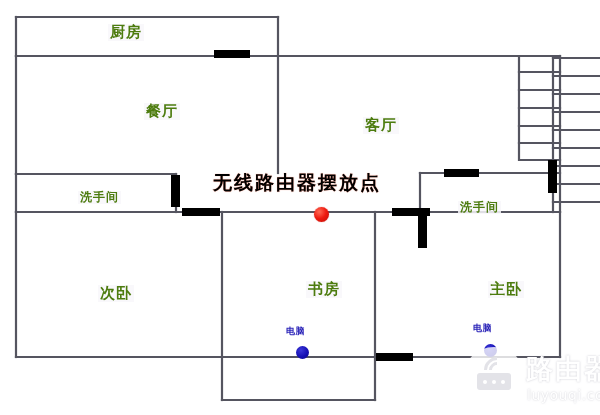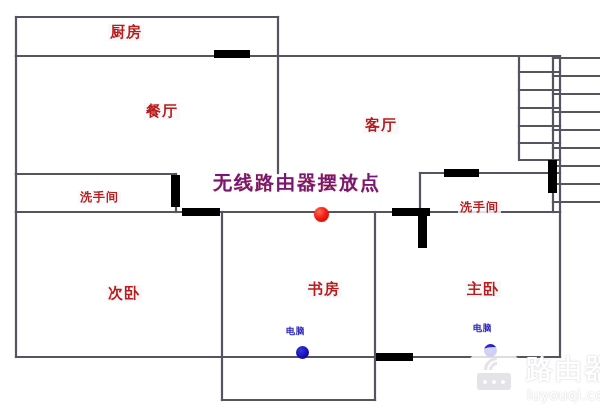--- a/index.html
+++ b/index.html
@@ -9,21 +9,21 @@
     background:#ffffff;
     font-family:"DejaVu Sans","Liberation Sans",sans-serif;
     overflow:hidden;
     position:relative;
   }
   #plan{
     position:absolute;left:0;top:0;width:600px;height:415px;
   }
   .lbl{
     position:absolute;
-    color:#b91c1c;
+    color:#4d7c0f;
     font-weight:bold;
     font-family:"DejaVu Sans","Liberation Sans",sans-serif;
     white-space:nowrap;
     letter-spacing:1px;
     background:rgba(248,247,250,0.85);
     padding:0 2px;
     line-height:1.1;
   }
   .room-lbl{font-size:15px;}
   .bath-lbl{font-size:12px;}
@@ -31,21 +31,21 @@
     position:absolute;
     color:#2a23b8;
     font-size:9px;
     font-weight:bold;
     white-space:nowrap;
     letter-spacing:0.5px;
     font-family:Liberation Serif, serif;
   }
   .router-note{
     position:absolute;
-    color:#701a75;
+    color:#000000;
     font-size:19px;
     font-weight:bold;
     letter-spacing:2px;
     white-space:nowrap;
     font-family:"DejaVu Sans","Liberation Sans",sans-serif;
     text-shadow:0 0 1px rgba(255,120,90,0.9);
   }
   .dot{
     position:absolute;border-radius:50%;
   }
@@ -176,23 +176,23 @@
     <rect x="548" y="160" width="9" height="33"></rect>
     <rect x="376" y="353" width="37" height="8"></rect>
   </g>
 </svg>
 
 <div class="lbl room-lbl" style="left:108px;top:24px;">厨房</div>
 <div class="lbl room-lbl" style="left:120px;top:103px;margin-left:24px;">餐厅</div>
 <div class="lbl room-lbl" style="left:363px;top:117px;text-align:center;">客厅</div>
 <div class="lbl bath-lbl" style="left:78px;top:191px;">洗手间</div>
 <div class="lbl bath-lbl" style="left:458px;top:201px;">洗手间</div>
-<div class="lbl room-lbl" style="left:106px;top:285px;">次卧</div>
+<div class="lbl room-lbl" style="left:98px;top:285px;">次卧</div>
 <div class="lbl room-lbl" style="left:306px;top:281px;text-align:right;">书房</div>
-<div class="lbl room-lbl" style="left:465px;top:281px;">主卧</div>
+<div class="lbl room-lbl" style="left:488px;top:281px;">主卧</div>
 
 <div class="router-note" style="left:213px;top:170px;">无线路由器摆放点</div>
 <div class="dot dot-red" style="left:313.5px;top:206.5px;width:15px;height:15px;"></div>
 
 <div class="pc-lbl" style="left:286px;top:325px;">电脑</div>
 <div class="dot dot-blue" style="left:295.5px;top:345.5px;width:13px;height:13px;"></div>
 
 <div class="pc-lbl" style="left:473px;top:322px;">电脑</div>
 <div class="dot dot-blue" style="left:483.5px;top:343.5px;width:13px;height:13px;"></div>
 

